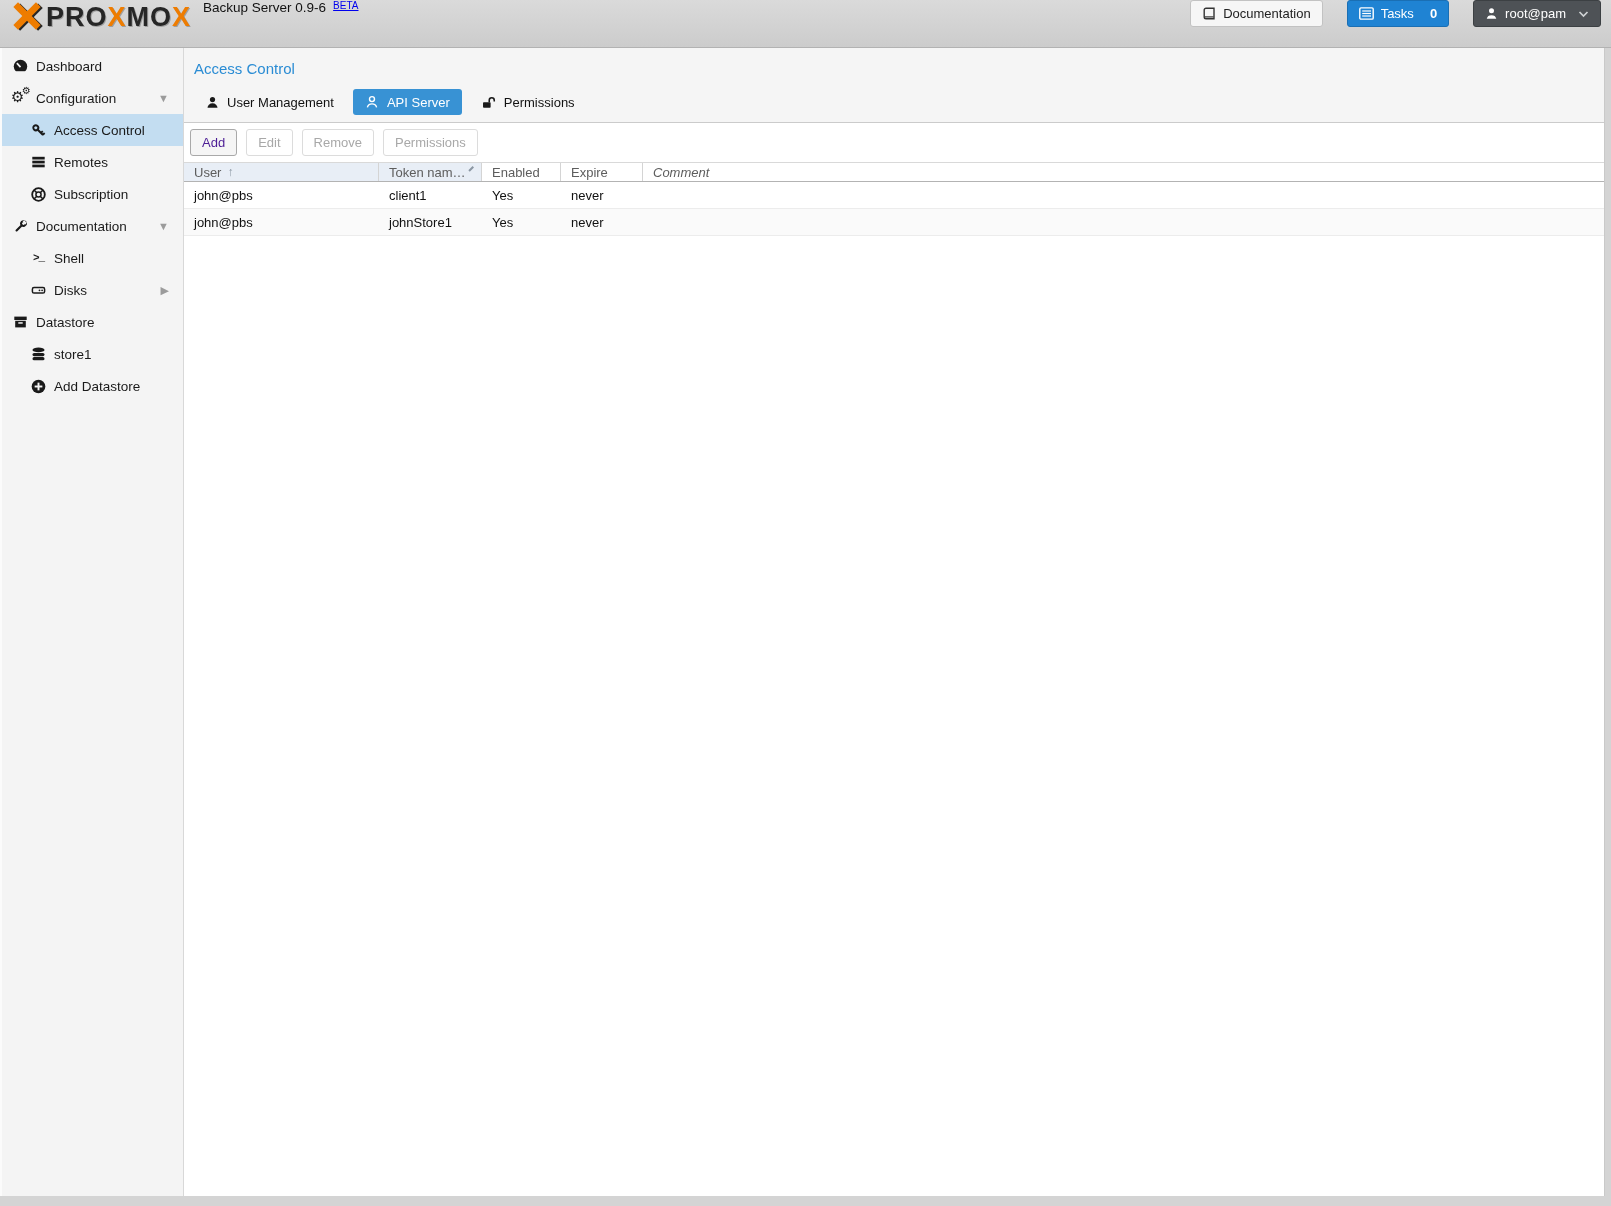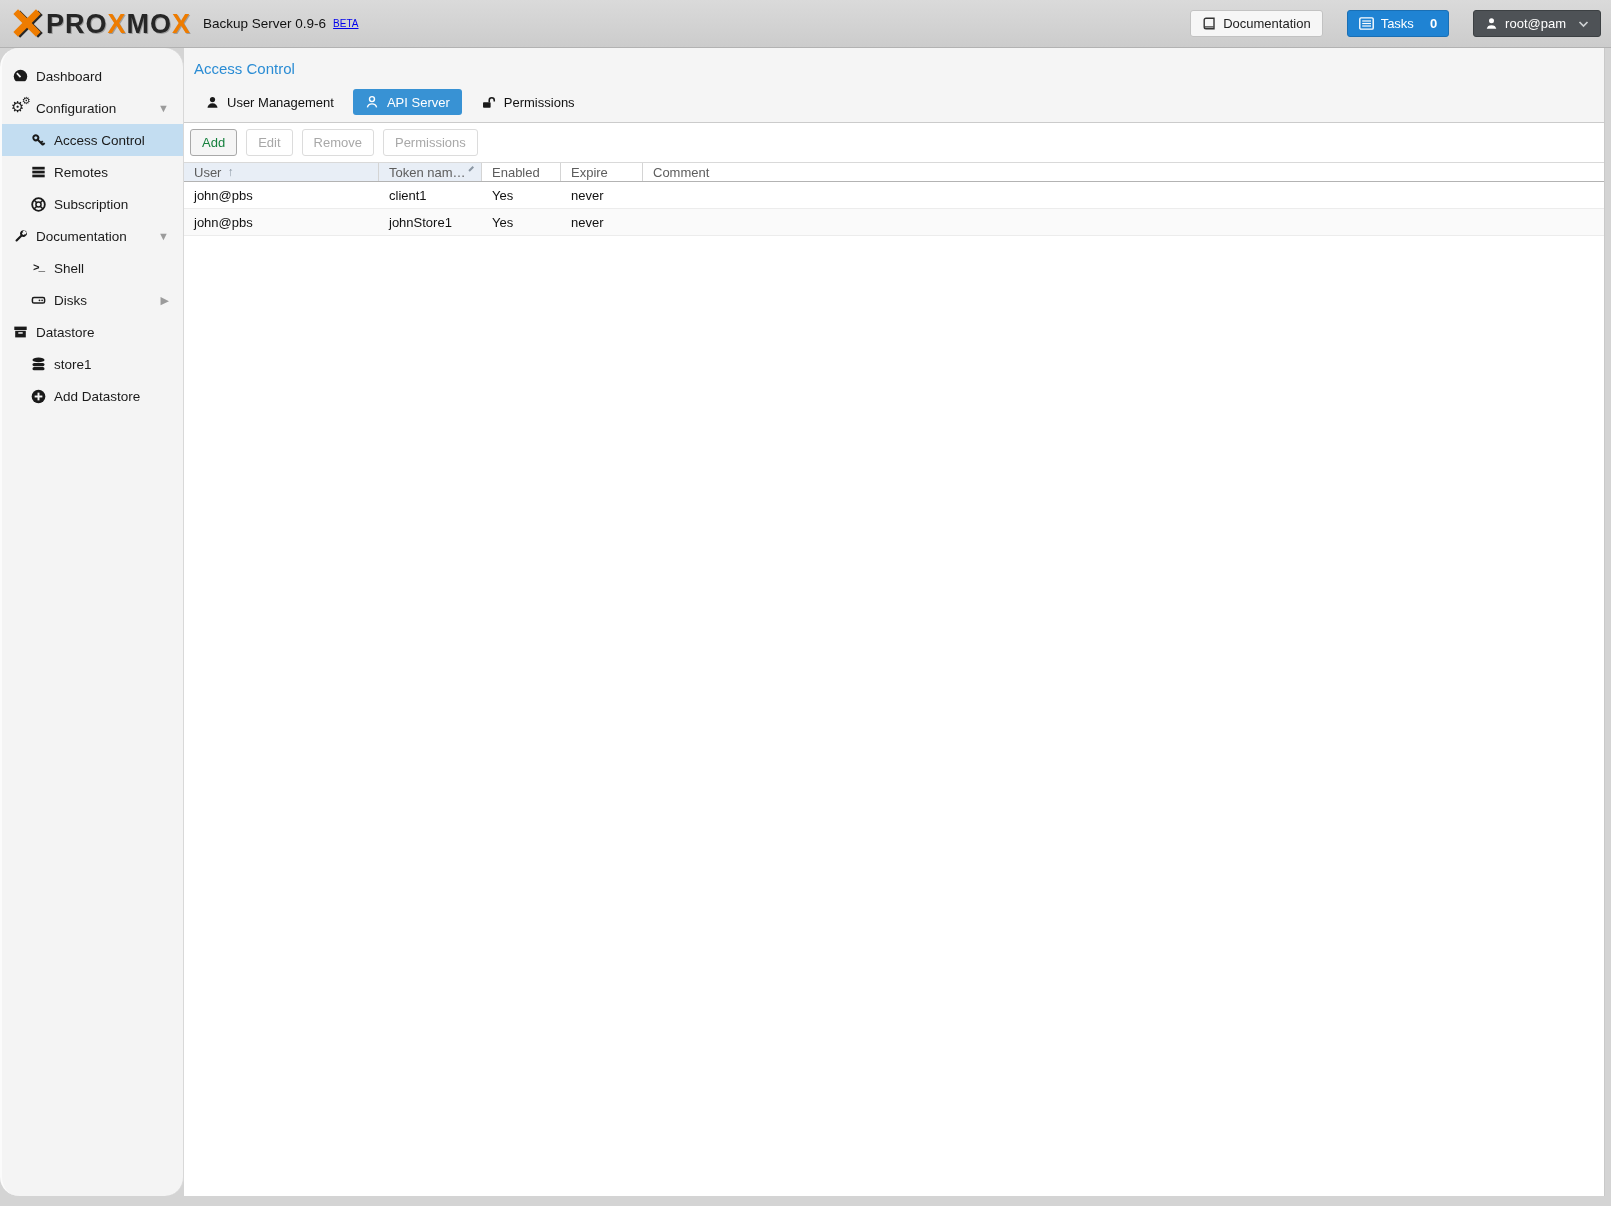--- a/index.html
+++ b/index.html
@@ -8,21 +8,21 @@
     background:#d4d4d4;
     font-family:"Liberation Sans", sans-serif;
     font-size:13px; color:#1a1a1a;
   }
 
   
   .top-header{
     height:48px; width:100%;
     background:linear-gradient(#dadada,#cccccc);
     border-bottom:1px solid #b2b2b2;
-    display:flex; align-items:center; padding:0 10px;
+    display:flex; align-items:flex-start; padding:0 10px;
   }
   .logo-wrap{ display:flex; align-items:center; }
   .logo-x{ width:34px; height:34px; display:block; }
   .logo-text{
     font-size:27px; font-weight:bold; letter-spacing:1px;
     color:#262626; margin-left:2px; line-height:34px;
     text-shadow:1px 1px 0 rgba(0,0,0,.25);
   }
   .logo-text .orange{ color:#ee7c00; }
   .hdr-subtitle{ margin-left:12px; font-size:13.5px; color:#111; }
@@ -37,21 +37,21 @@
   .hbtn-tasks{ background:#1f83d3; border:1px solid #1a6fb4; color:#fff; }
   .hbtn-tasks .count{ font-weight:bold; margin-left:9px; }
   .hbtn-user{ background:#4e5256; border:1px solid #3c4043; color:#fff; }
   .hbtn-user .chev{ margin-left:5px; display:flex; }
 
   
   .main-row{ display:flex; height:1148px; }
   .sidebar{
     width:184px; background:#f4f4f4;
     border-right:1px solid #d8d8d8; border-left:2px solid #fbfbfb;
-    padding-top:12px; flex:none;border-radius:19px;
+    padding-top:2px; flex:none;
   }
   .side-item{
     height:32px; display:flex; align-items:center;
     padding-left:10px; cursor:pointer; color:#1a1a1a; font-size:13.5px;
   }
   .side-item.lvl1{ padding-left:28px; }
   .side-item.selected{ background:#c3ddf1; }
   .side-ico{ width:17px; display:flex; justify-content:center; align-items:center; margin-right:7px; flex:none; }
   .side-expander{ margin-left:auto; margin-right:14px; color:#9b9b9b; font-size:11px; }
   .gears{ position:relative; width:17px; height:16px; font-family:"DejaVu Sans",sans-serif;}
@@ -72,36 +72,36 @@
     height:26px; display:flex; align-items:center; gap:8px;
     padding:0 12px; font-size:13px; border-radius:3px; cursor:pointer; color:#111;
   }
   .tab.active{ background:#3892d4; color:#fff; }
   .content-sep{ border-bottom:1px solid #cbcbcb; }
   .toolbar{ background:#fff; padding:6px 6px; display:flex; gap:9px; }
   .tbtn{
     height:27px; padding:0 11px; font-size:13px; border-radius:3px;
     display:flex; align-items:center; cursor:pointer;
   }
-  .tbtn.enabled{ background:#f5f5f5; border:1px solid #a9a9a9; color:#15803d; }
+  .tbtn.enabled{ background:#f5f5f5; border:1px solid #a9a9a9; color:#4c1d95; }
   .tbtn.disabled{ background:transparent; border:1px solid #dcdcdc; color:#a8a8a8; cursor:default; }
 
   
   .grid{ display:flex; flex-direction:column; flex:1; }
   .grid-header{
     display:flex; height:20px;
     border-top:1px solid #d9d9d9; border-bottom:1px solid #b3b3b3;
     color:#5d5d5d;
   }
   .gh-cell{
     display:flex; align-items:center; padding-left:10px;
     border-right:1px solid #d4d4d4; cursor:pointer; overflow:hidden; white-space:nowrap;
   }
   .gh-cell.sorted{ background:#e8eef6; }
-  .gh-cell.last{ border-right:none; }
+  .gh-cell.last{ border-right:none;font-style:italic; }
   .sort-arrow{ margin-left:6px; color:#8b97a3; font-size:12px; }
   .trunc-tick{
     display:inline-block; width:6px; height:1.5px; background:#8b97a3;
     transform:rotate(-45deg); margin-left:2px; margin-bottom:7px;
   }
   .col-user{ width:195px; }
   .col-token{ width:103px; }
   .col-enabled{ width:79px; }
   .col-expire{ width:82px; }
   .col-comment{ flex:1; }

